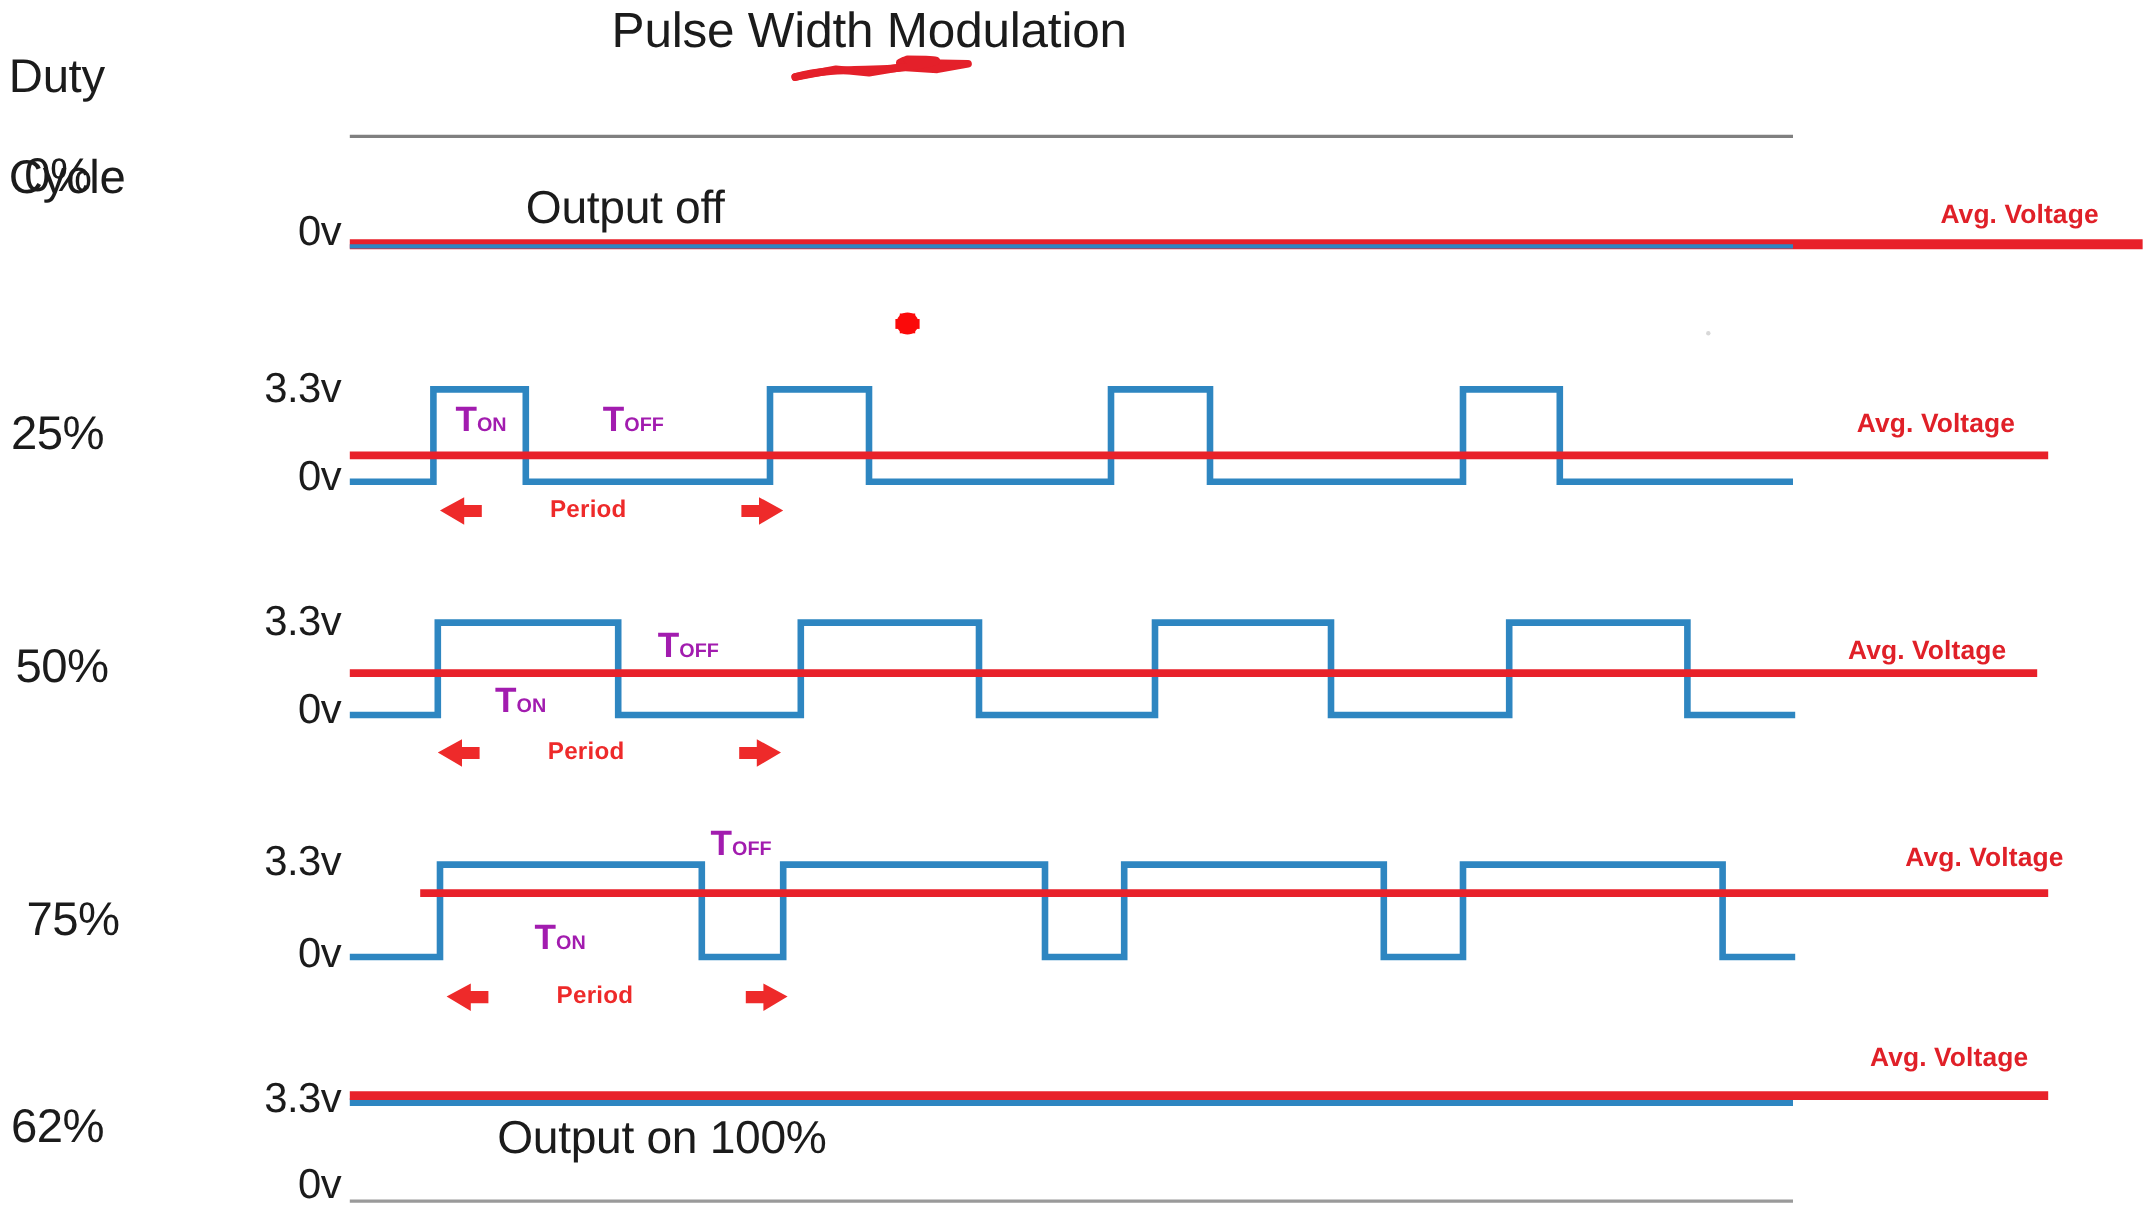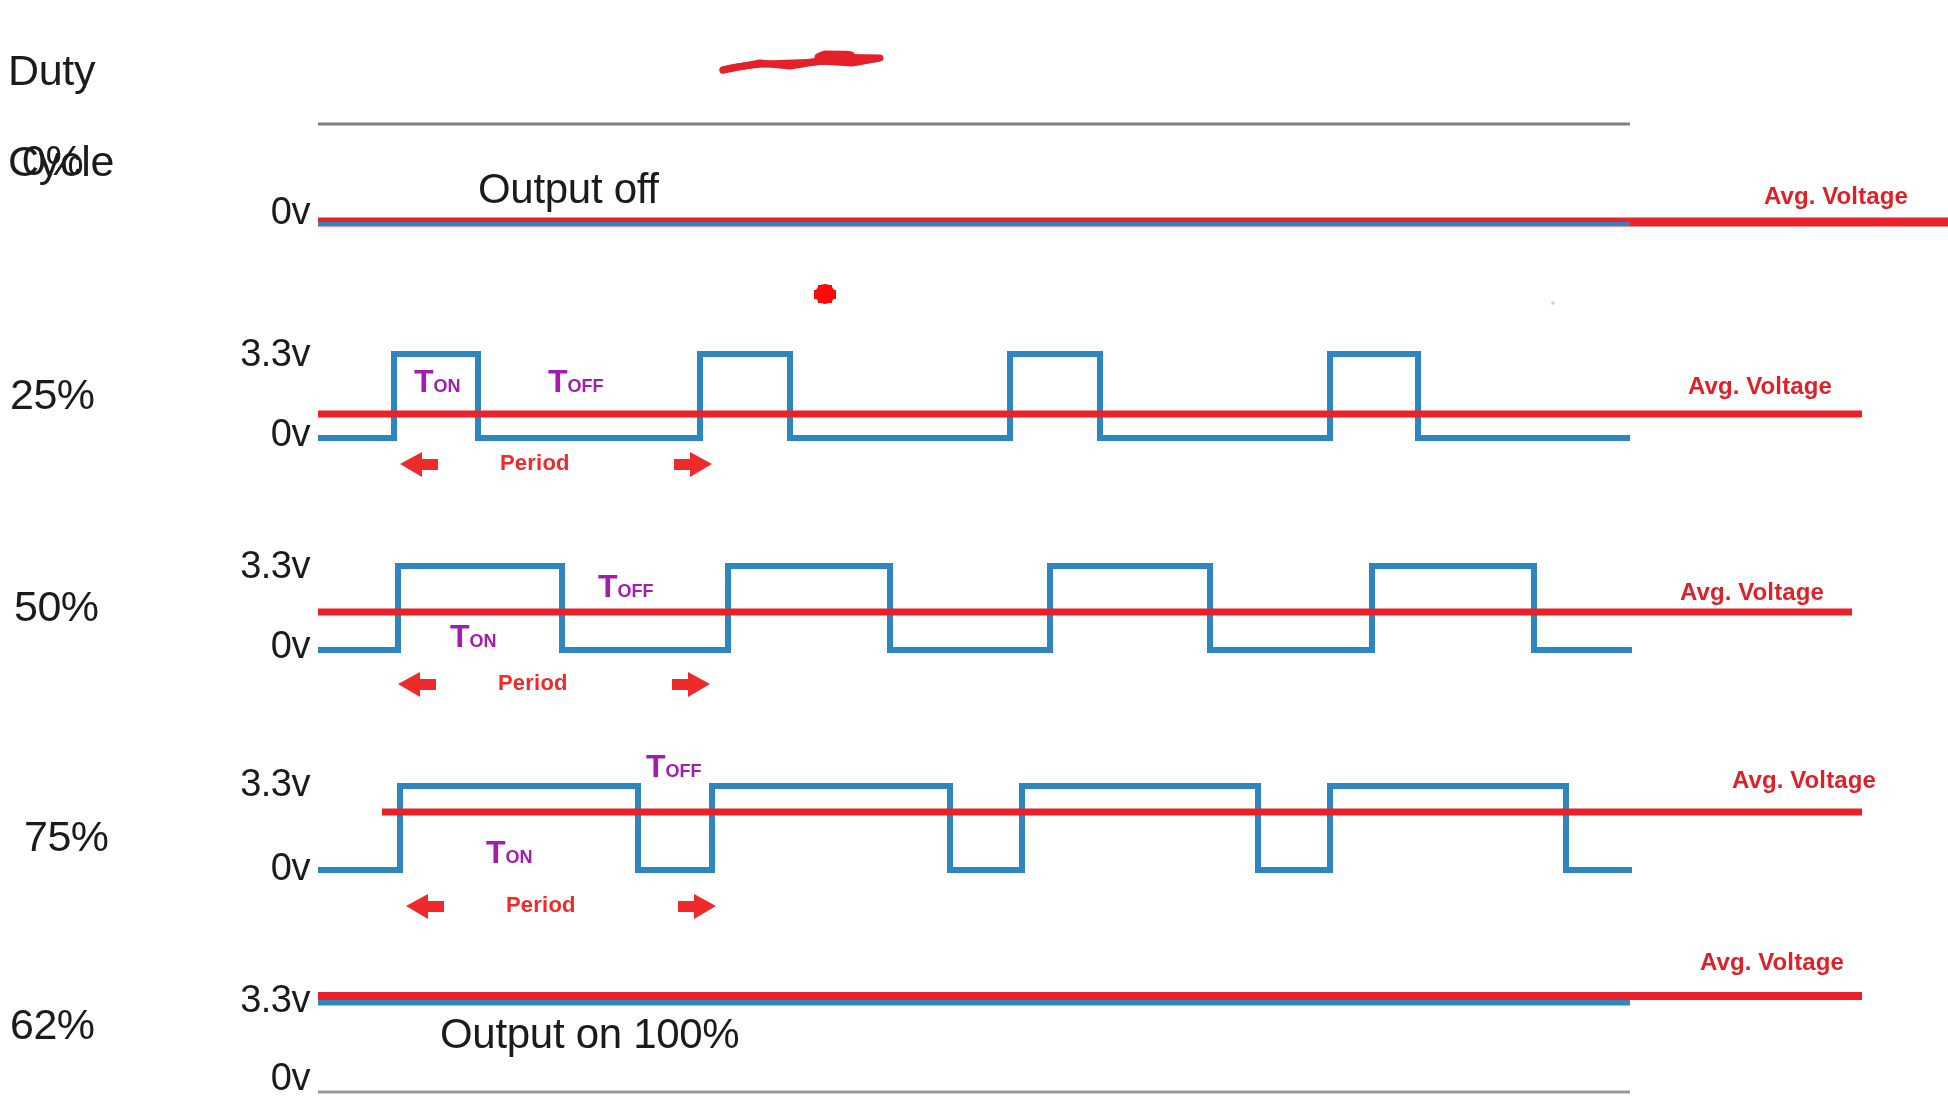--- a/index.html
+++ b/index.html
@@ -164,20 +164,21 @@
     </g>
 
     <circle cx="1553" cy="303" r="2" fill="#d8d8d8"></circle>
   </svg>
 
   <div class="abs duty-header">
     <div>Duty</div>
     <div>Cycle</div>
   </div>
 
+  <div class="abs title">Pulse Width Modulation</div>
 
   <div class="abs duty-label" style="left:22px; top:136px;">0%</div>
   <div class="abs duty-label" style="left:10px; top:370px;">25%</div>
   <div class="abs duty-label" style="left:14px; top:582px;">50%</div>
   <div class="abs duty-label" style="left:24px; top:768px;margin-top:44px;">75%</div>
   <div class="abs duty-label" style="left:10px; top:1000px;">62%</div>
 
   <div class="abs vlabel" style="left:180px; top:190px; width:130px;">0v</div>
   <div class="abs note" style="left:478px; top:165px;">Output off</div>
   <div class="abs avg-caption" style="left:1764px; top:182px;">Avg. Voltage</div>
@@ -210,16 +211,16 @@
     <span class="big">T</span><span class="sub">ON</span>
   </div>
   <div class="abs tmark" style="left:646px; top:750px;">
     <span class="big">T</span><span class="sub">OFF</span>
   </div>
   <div class="abs period-text" style="left:506px; top:892px;">Period</div>
   <div class="abs avg-caption" style="left:1732px; top:766px;">Avg. Voltage</div>
 
   <div class="abs vlabel" style="left:160px; top:978px; width:150px;">3.3v</div>
   <div class="abs vlabel" style="left:160px; top:1056px; width:150px;">0v</div>
-  <div class="abs note" style="left:440px; top:1010px;">Output on 100%</div>
+  <div class="abs note" style="left:452px; top:1010px;">Output on 100%</div>
   <div class="abs avg-caption" style="left:1700px; top:948px;">Avg. Voltage</div>
 
 </div>
 
 </body></html>

